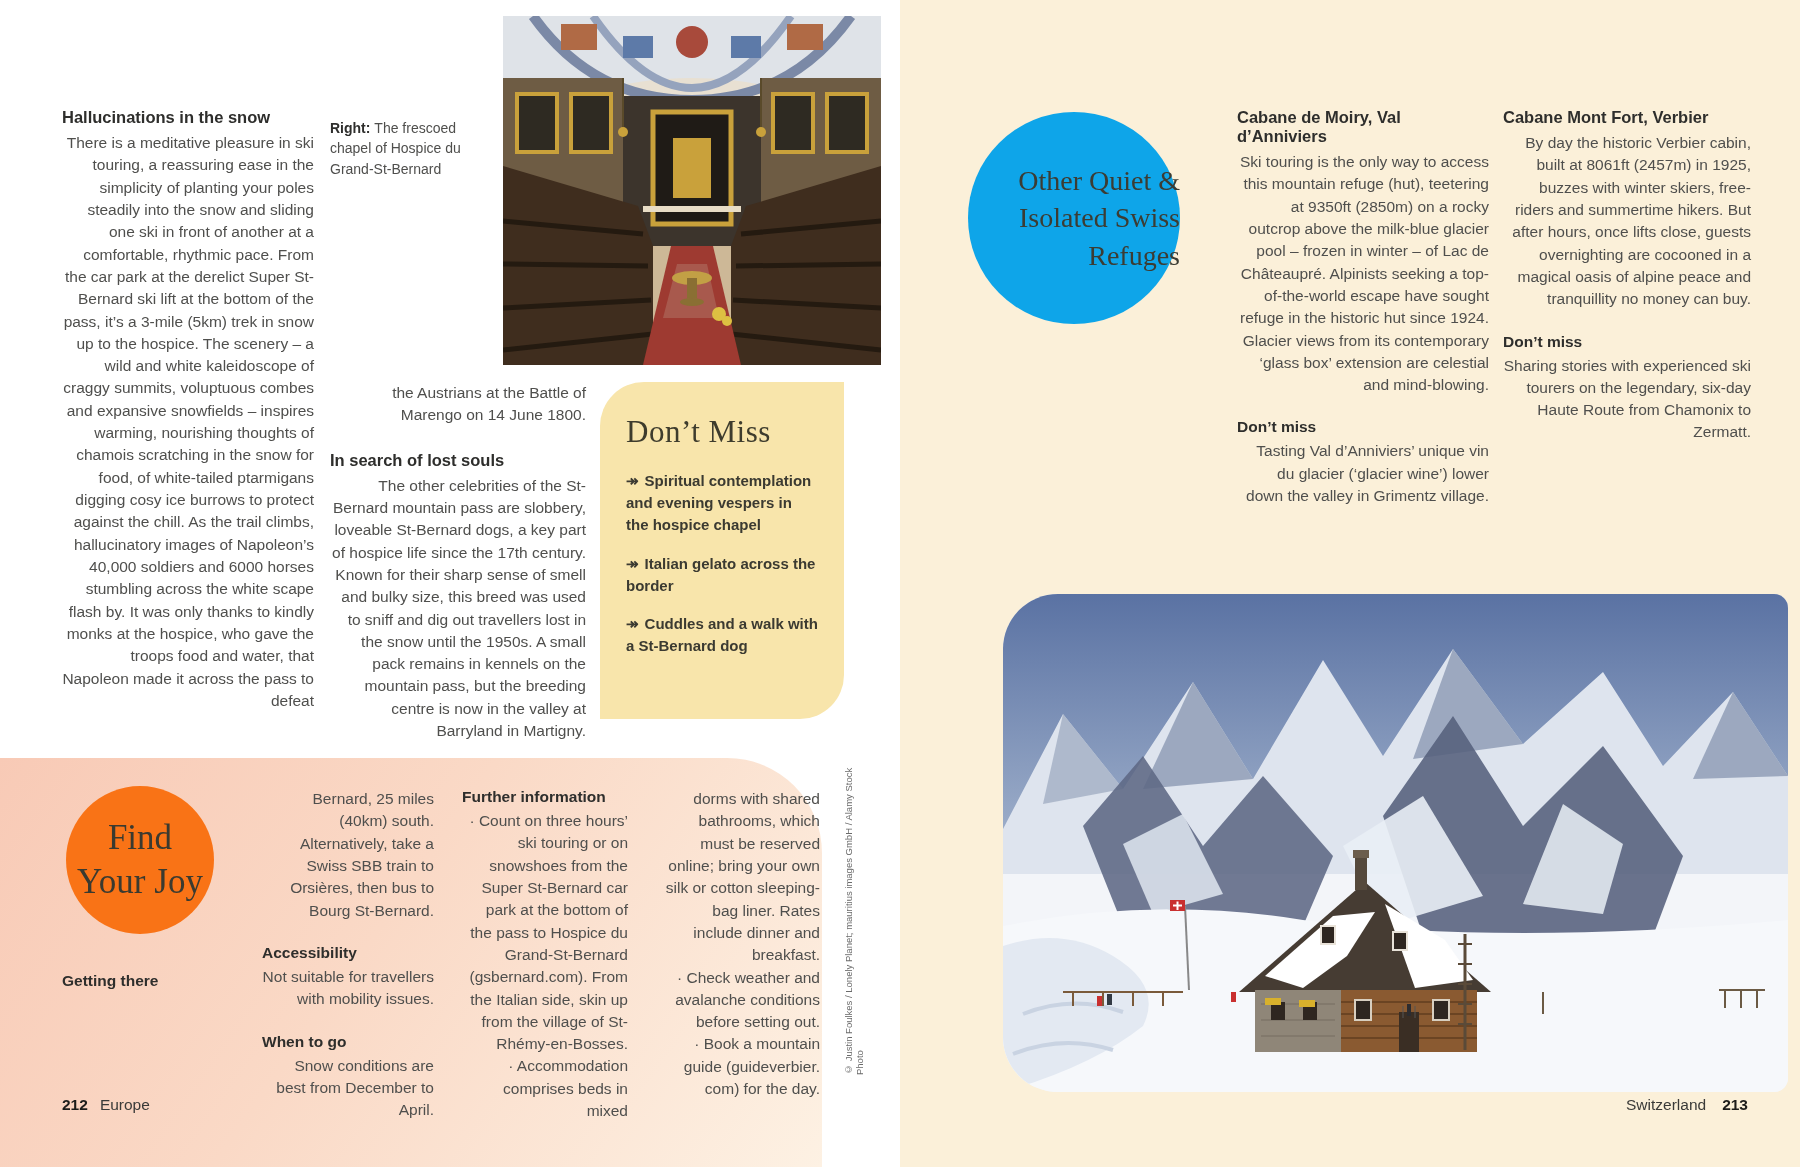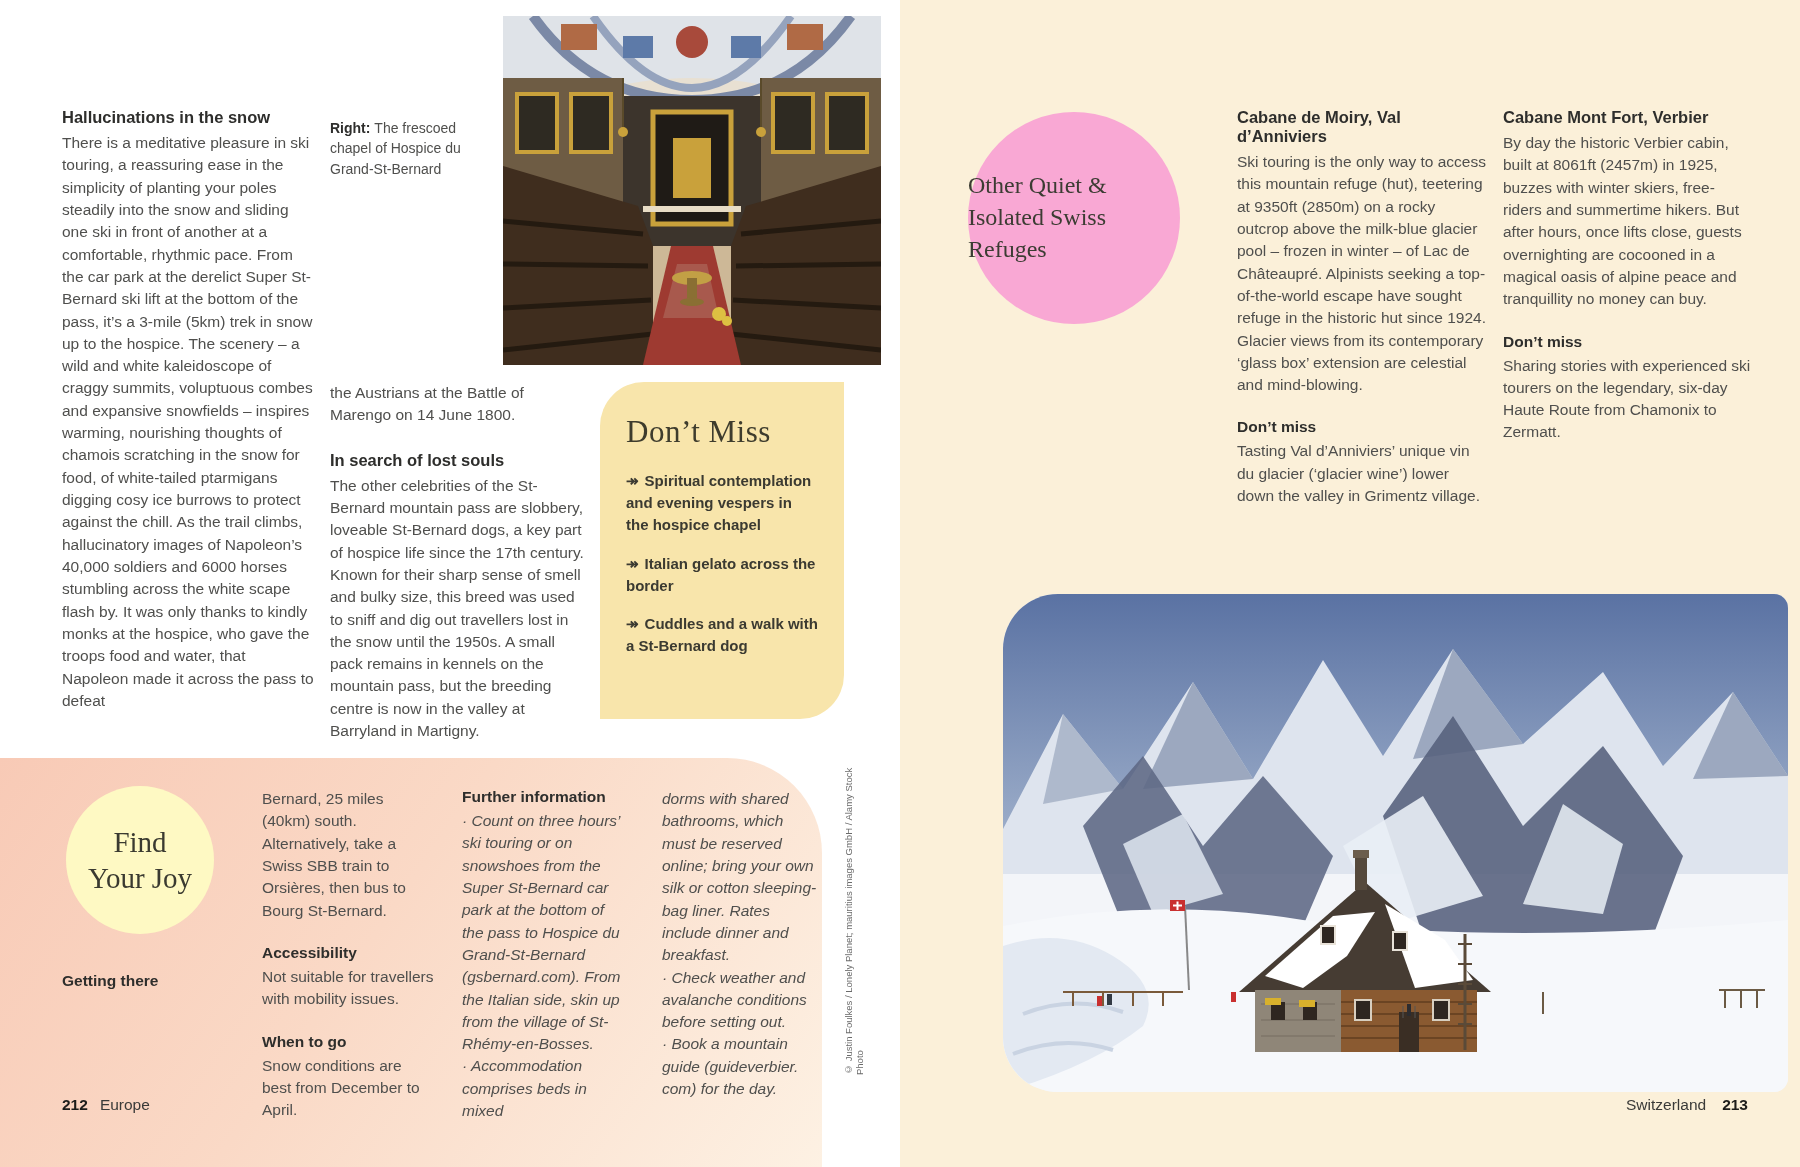--- a/index.html
+++ b/index.html
@@ -1,62 +1,62 @@
 <!DOCTYPE html>
 <html><head>
 <meta charset="utf-8">
 <style>
   html,body{margin:0;padding:0;}
   .spread{position:relative;width:1800px;height:1167px;background:#ffffff;overflow:hidden;
           font-family:"Liberation Sans",sans-serif;color:#4a4a48;}
   .page-right-bg{position:absolute;left:900px;top:0;width:900px;height:1167px;background:#fbf0d9;}
   .abs{position:absolute;}
   h1,h2,h3,p{margin:0;padding:0;}
-  .body-text{font-size:15.5px;line-height:1.44;color:#4f4f4d;}
+  .body-text{font-size:15.5px;line-height:1.44;color:#4f4f4d;text-align:right;}
   .heading{font-size:16.5px;font-weight:bold;color:#2e2e2c;margin-bottom:5px;}
   .sub-heading{font-size:15.5px;font-weight:bold;color:#2e2e2c;margin-bottom:4px;}
   .caption-text{font-size:14px;line-height:1.45;color:#4f4f4d;}
   .caption-text b{color:#2e2e2c;}
   .serif{font-family:"Liberation Serif","DejaVu Serif",serif;font-weight:400;}
-  .prewrap{white-space:pre-line;font-style:italic;}
+  .prewrap{white-space:pre-line;}
 
   .chapel-photo{left:463px;top:0;width:378px;height:349px;}
   .chapel-photo svg{display:block;width:100%;height:100%;}
 
   .article-col{left:62px;top:108px;width:252px;}
   .captions-col{left:330px;top:106px;width:142px;}
   .captions-col p{margin-bottom:22px;margin-top:12px;}
   .mid-col{left:330px;top:382px;width:256px;}
   .mid-col .cont{margin-bottom:24px;}
 
   .dont-miss-box{left:600px;top:382px;width:244px;height:337px;background:#f8e5ab;
                  border-radius:44px 0 44px 0;box-sizing:border-box;padding:32px 26px 0 26px;}
   .dont-miss-title{font-size:31px;color:#3e3c2d;margin-bottom:20px;letter-spacing:0.5px;}
   .dm-item{font-size:15px;font-weight:bold;color:#3b3a31;line-height:1.46;margin-bottom:17px;}
   .dm-arrow{margin-right:6px;}
 
   .pink-panel{left:0;top:758px;width:822px;height:409px;border-top-right-radius:95px;
               background:linear-gradient(125deg,#f8cab6 0%,#fad9c6 45%,#fdf1e3 100%);}
-  .fyj-circle{left:66px;top:786px;width:148px;height:148px;border-radius:50%;background:#fef9c3;
+  .fyj-circle{left:66px;top:786px;width:148px;height:148px;border-radius:50%;background:#f97316;
               display:flex;flex-direction:column;align-items:center;justify-content:center;
-              font-size:29px;color:#3a3a30;line-height:1.25;text-align:center;}
+              font-size:35px;color:#3a3a30;line-height:1.25;text-align:center;}
   .fyj-col1{left:62px;top:972px;width:168px;}
   .fyj-col2{left:262px;top:788px;width:172px;}
   .fyj-col3{left:462px;top:788px;width:166px;}
   .fyj-col4{left:662px;top:788px;width:158px;}
   .fyj-gap{margin-top:22px;}
 
   .footer-left{left:62px;top:1096px;font-size:15.5px;color:#3a3a38;}
   .footer-left .num{font-weight:bold;color:#1c1c1a;margin-right:12px;}
   .footer-right{left:1500px;top:1096px;width:248px;text-align:right;font-size:15.5px;color:#3a3a38;}
   .footer-right .num{font-weight:bold;color:#1c1c1a;margin-left:16px;}
 
-  .refuges-circle{left:968px;top:112px;width:212px;height:212px;border-radius:50%;background:#f9a8d4;
-                  display:flex;flex-direction:column;align-items:flex-start;justify-content:center;
-                  font-size:24px;color:#3c3c33;line-height:1.33;text-align:center;}
+  .refuges-circle{left:968px;top:112px;width:212px;height:212px;border-radius:50%;background:#0ea5e9;
+                  display:flex;flex-direction:column;align-items:flex-end;justify-content:center;
+                  font-size:28px;color:#3c3c33;line-height:1.33;text-align:center;}
   .refuge-colA{left:1237px;top:108px;width:252px;}
   .refuge-colB{left:1503px;top:108px;width:248px;}
   .refuge-gap{margin-top:22px;}
 
   .mountain-photo{left:963px;top:578px;width:785px;height:498px;border-radius:55px 14px 14px 55px;overflow:hidden;}
   .mountain-photo svg{display:block;width:100%;height:100%;}
 
   .photo-credit{left:843px;top:760px;width:20px;height:315px;writing-mode:vertical-rl;
                 transform:rotate(180deg);font-size:9.5px;color:#6a6a6a;}
 </style>

